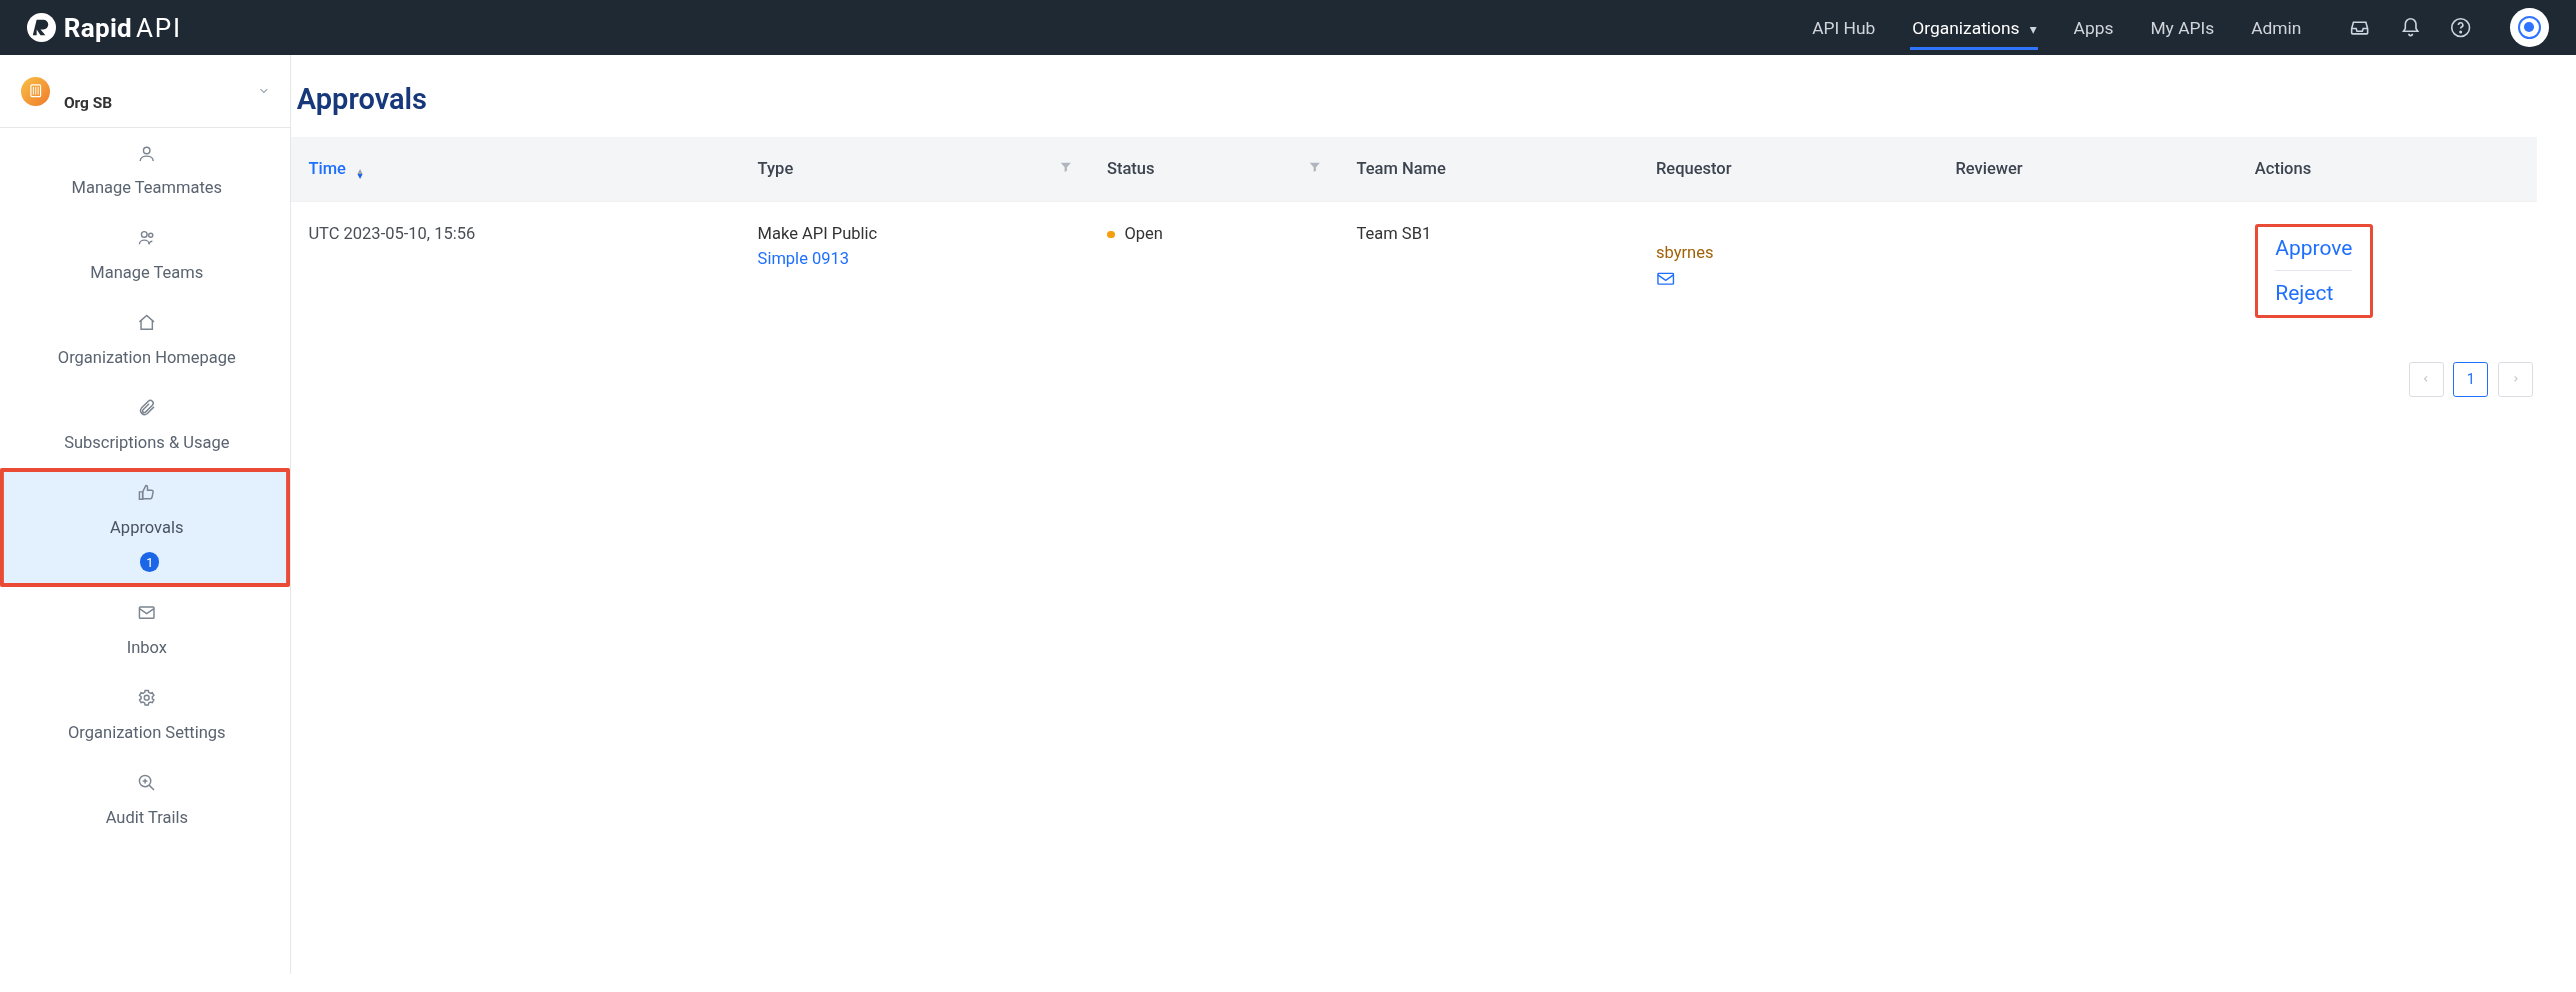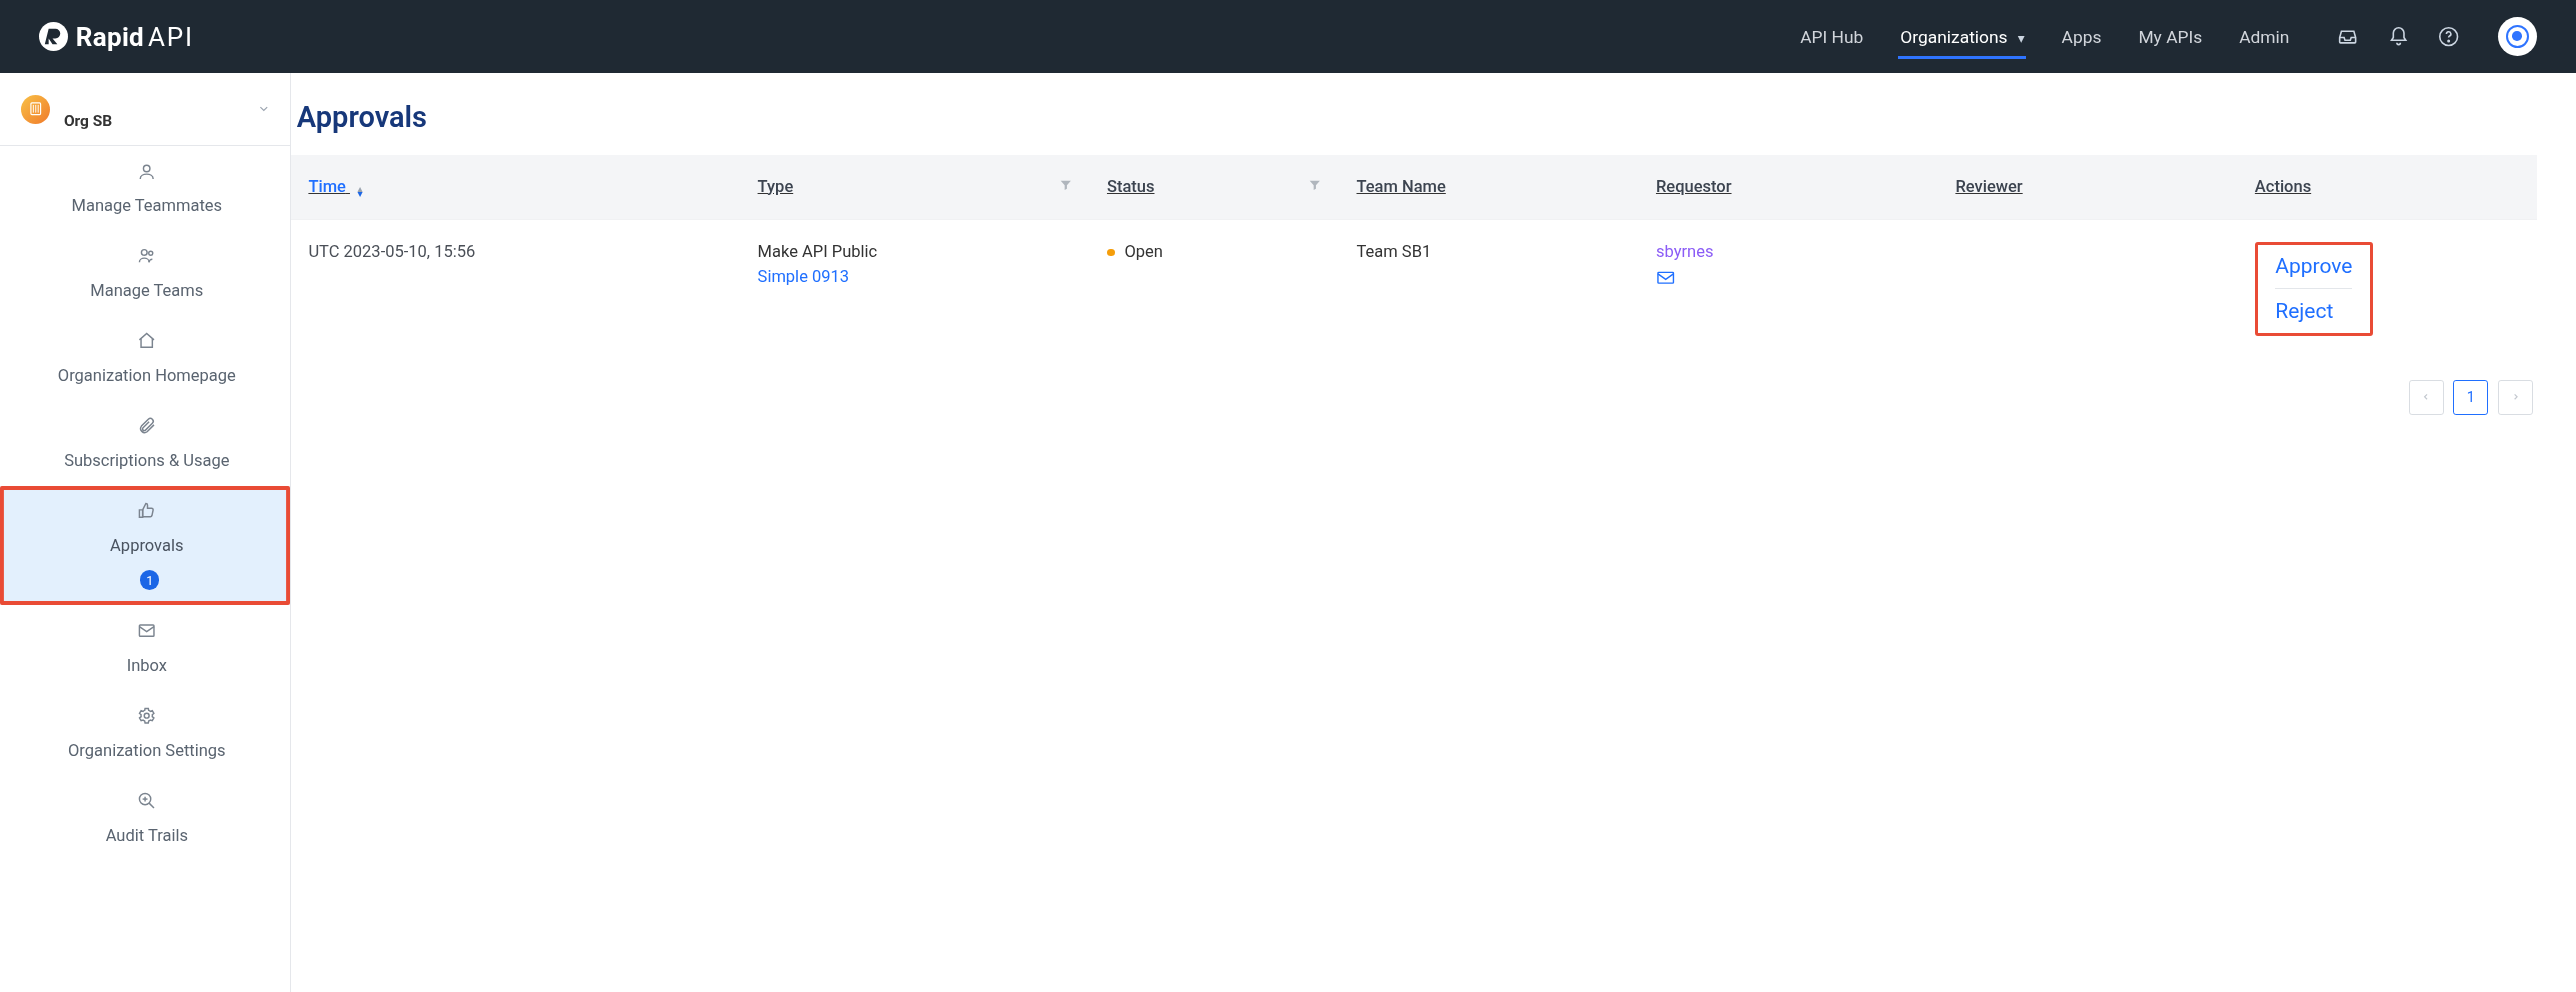--- a/index.html
+++ b/index.html
@@ -7,24 +7,24 @@
     font-family: -apple-system, BlinkMacSystemFont, "Segoe UI", Roboto, Helvetica, Arial, sans-serif;
     background: #fff;
     color: #333;
     width: 2576px;
     height: 992px;
     transform-origin: top left;
   }
   
   .header {
     background: #1f2933;
-    height: 73px;
+    height: 55px;
     display: flex;
     align-items: center;
-    padding: 0 39px;
+    padding: 0 27px;
     color: #e5e7eb;
   }
   .logo {
     display: flex;
     align-items: center;
     gap: 7.8px;
     color: #fff;
   }
   .logo-text { font-size: 26px; font-weight: 700; letter-spacing: 0.3px; }
   .logo-text .api { font-weight: 400; letter-spacing: 1.9px; margin-left: 3.9px; }
@@ -113,21 +113,20 @@
   
   .main { flex:1; padding: 27px 39px 58px 0; }
   .page-title { font-size:29px; font-weight:600; color:#17387a; margin:0 0 21.3px 5.8px; }
   .table {
     width: 100%;
     border-collapse: collapse;
     background:#fff;
   }
   .thead {
     background:#f4f5f7;
-    text-decoration:underline;
   }
   .th, .td {
     text-align:left;
     padding: 21.3px 17.4px;
     font-size:16.5px;
     vertical-align:top;
   }
   .th { color:#3c4450; font-weight:500; position:relative; }
   .th .sort { margin-left:5.8px; display:inline-flex; flex-direction:column; line-height:5.8px; font-size:8.7px; }
   .th .sort .up { color:#9aa3af; }
@@ -135,21 +134,21 @@
   .th-time { color:#1f6fff; }
   .filter-icon { position:absolute; right:17.4px; top:23px; color:#b0b6bd; cursor:pointer; }
   .tbody .tr { border-top:1px solid #f0f1f3; }
   .td-time { color:#4a4f57; }
   .type-main { color:#333; }
   .type-link { color:#1f6fff; cursor:pointer; display:inline-block; margin-top:5.8px; }
   .status-dot {
     display:inline-block;width:7.8px;height:7.8px;border-radius:50%;
     background:#f59e0b; margin-right:9.7px; vertical-align:middle;
   }
-  .requestor-name { color:#8b5cf6; }
+  .requestor-name { color:#a16207;margin-top:19px; }
   .mail-icon { color:#1f6fff; margin-top:9.7px; display:inline-block; cursor:pointer; }
   .actions-cell {
     position:relative;
     padding-right:29px;
   }
   .actions-box {
     border:3.9px solid #e94b35;
     border-radius:2.9px;
     padding:9.7px 17.4px;
     display:inline-block;

